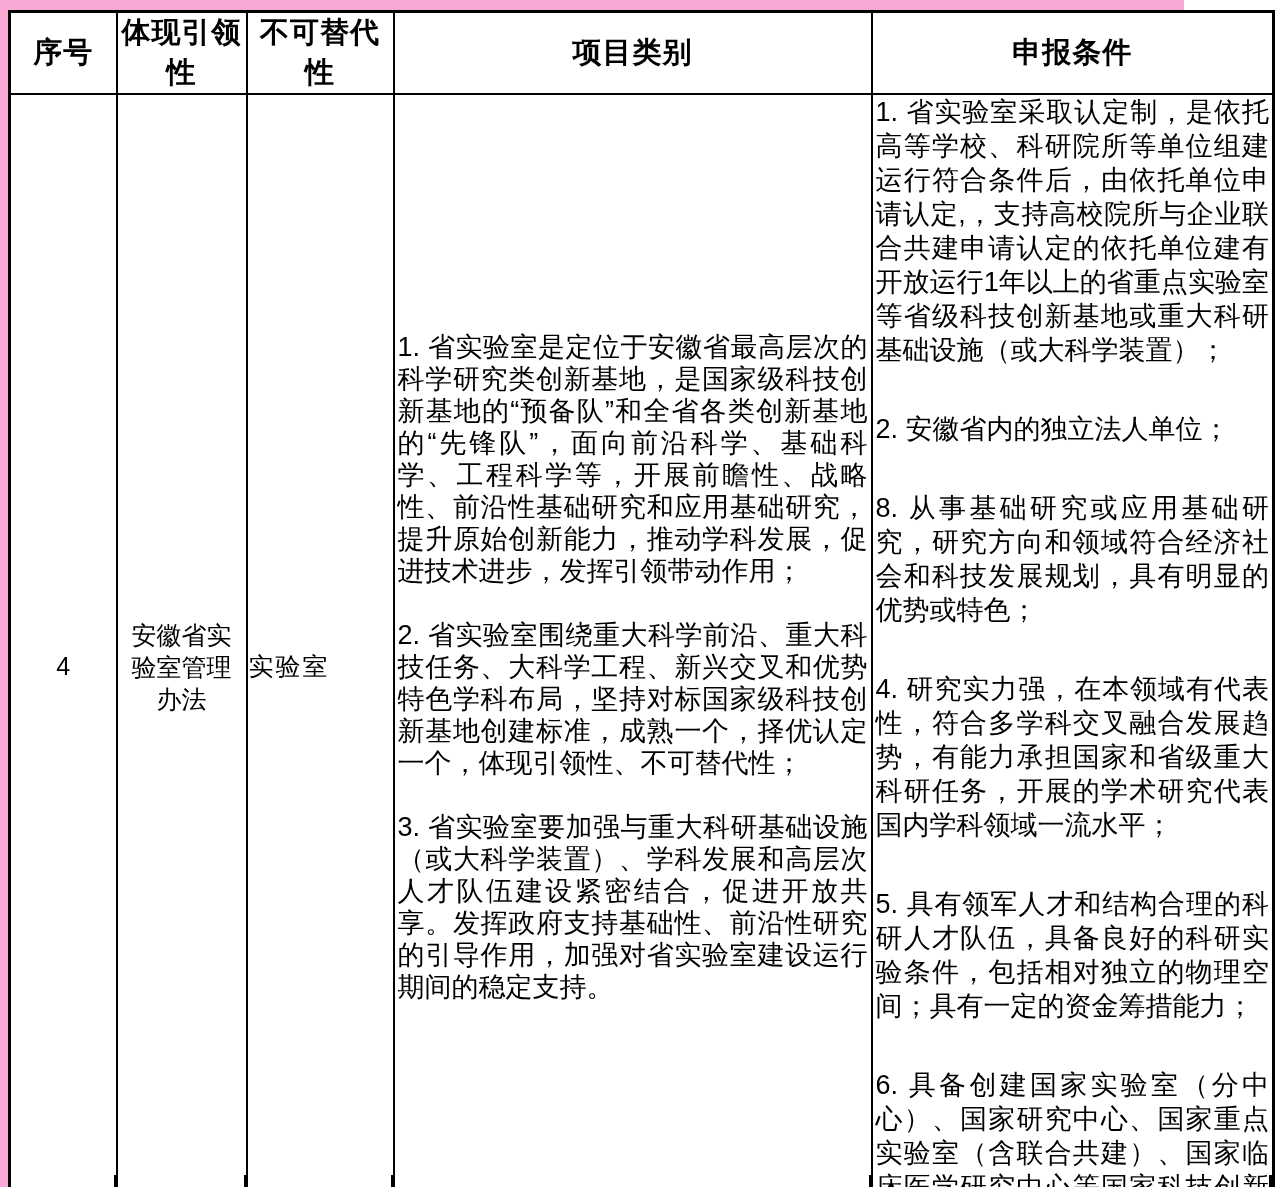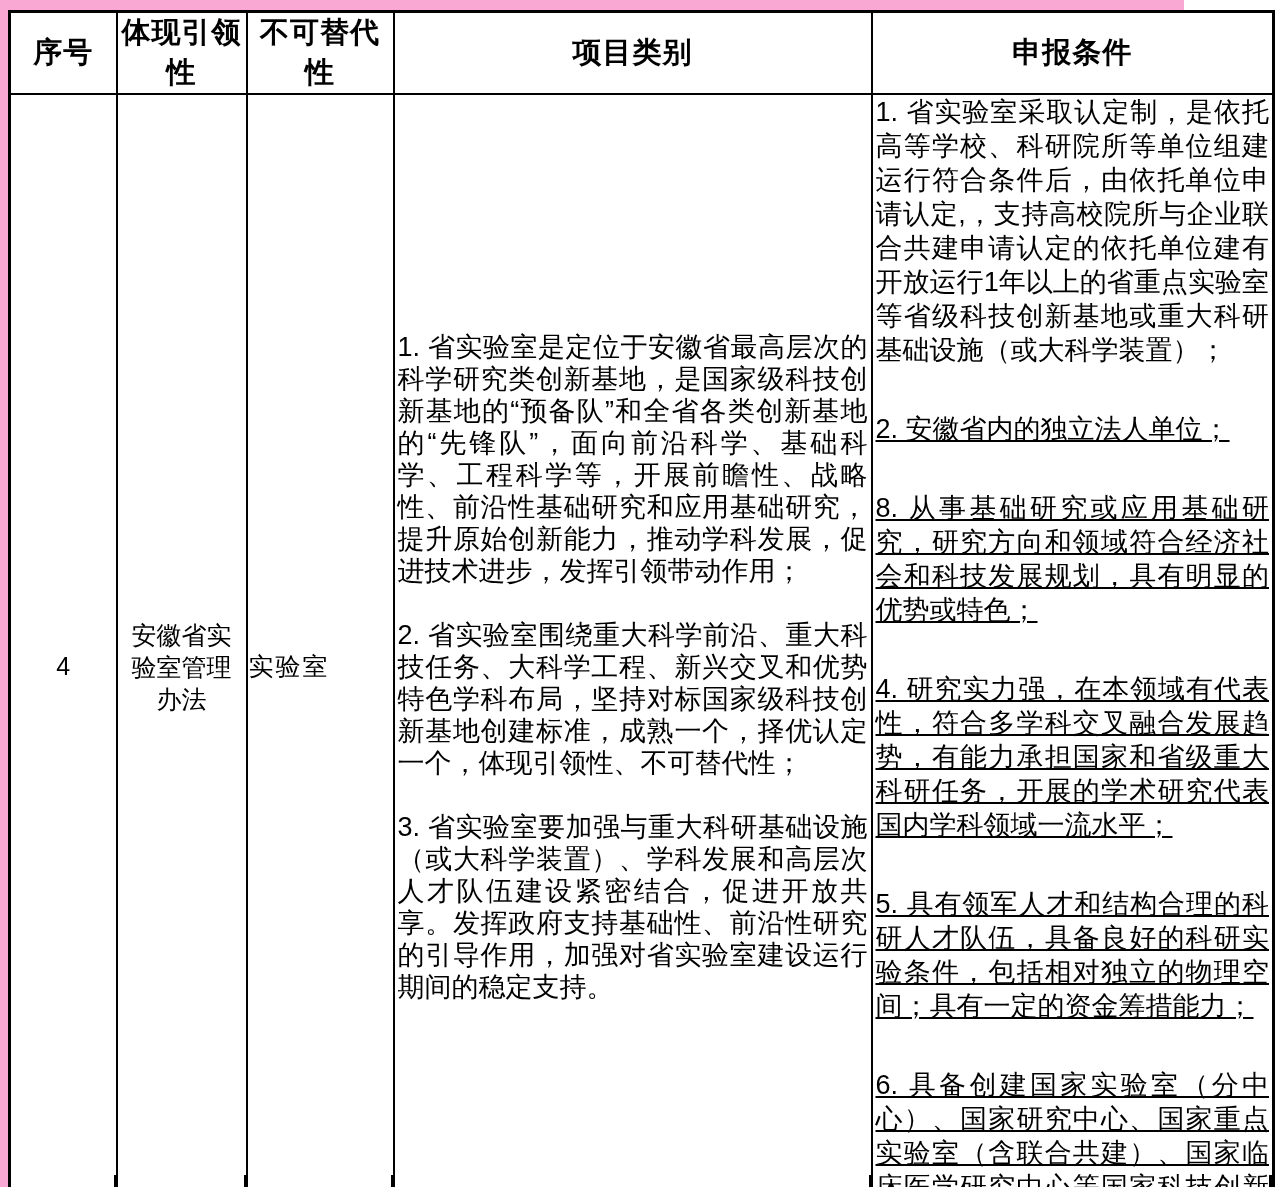--- a/index.html
+++ b/index.html
@@ -43,21 +43,21 @@
     text-align: justify;
     padding: 0 3px;
   }
   .cell-conditions {
     font-size: 27px; line-height: 34px;
     text-align: justify;
     padding: 0 3px;
   }
   .para { margin: 0; }
   .cell-content .para + .para { margin-top: 32px; }
-  .cell-conditions .para + .para { margin-top: 45px; text-decoration: underline; }
+  .cell-conditions .para + .para { margin-top: 45px; }
 
   
   .stub {
     position: absolute;
     top: 1175px; height: 12px;
     width: 2px; background: #000;
   }
   .stub.outer { width: 3px; }
 </style>
 </head>

